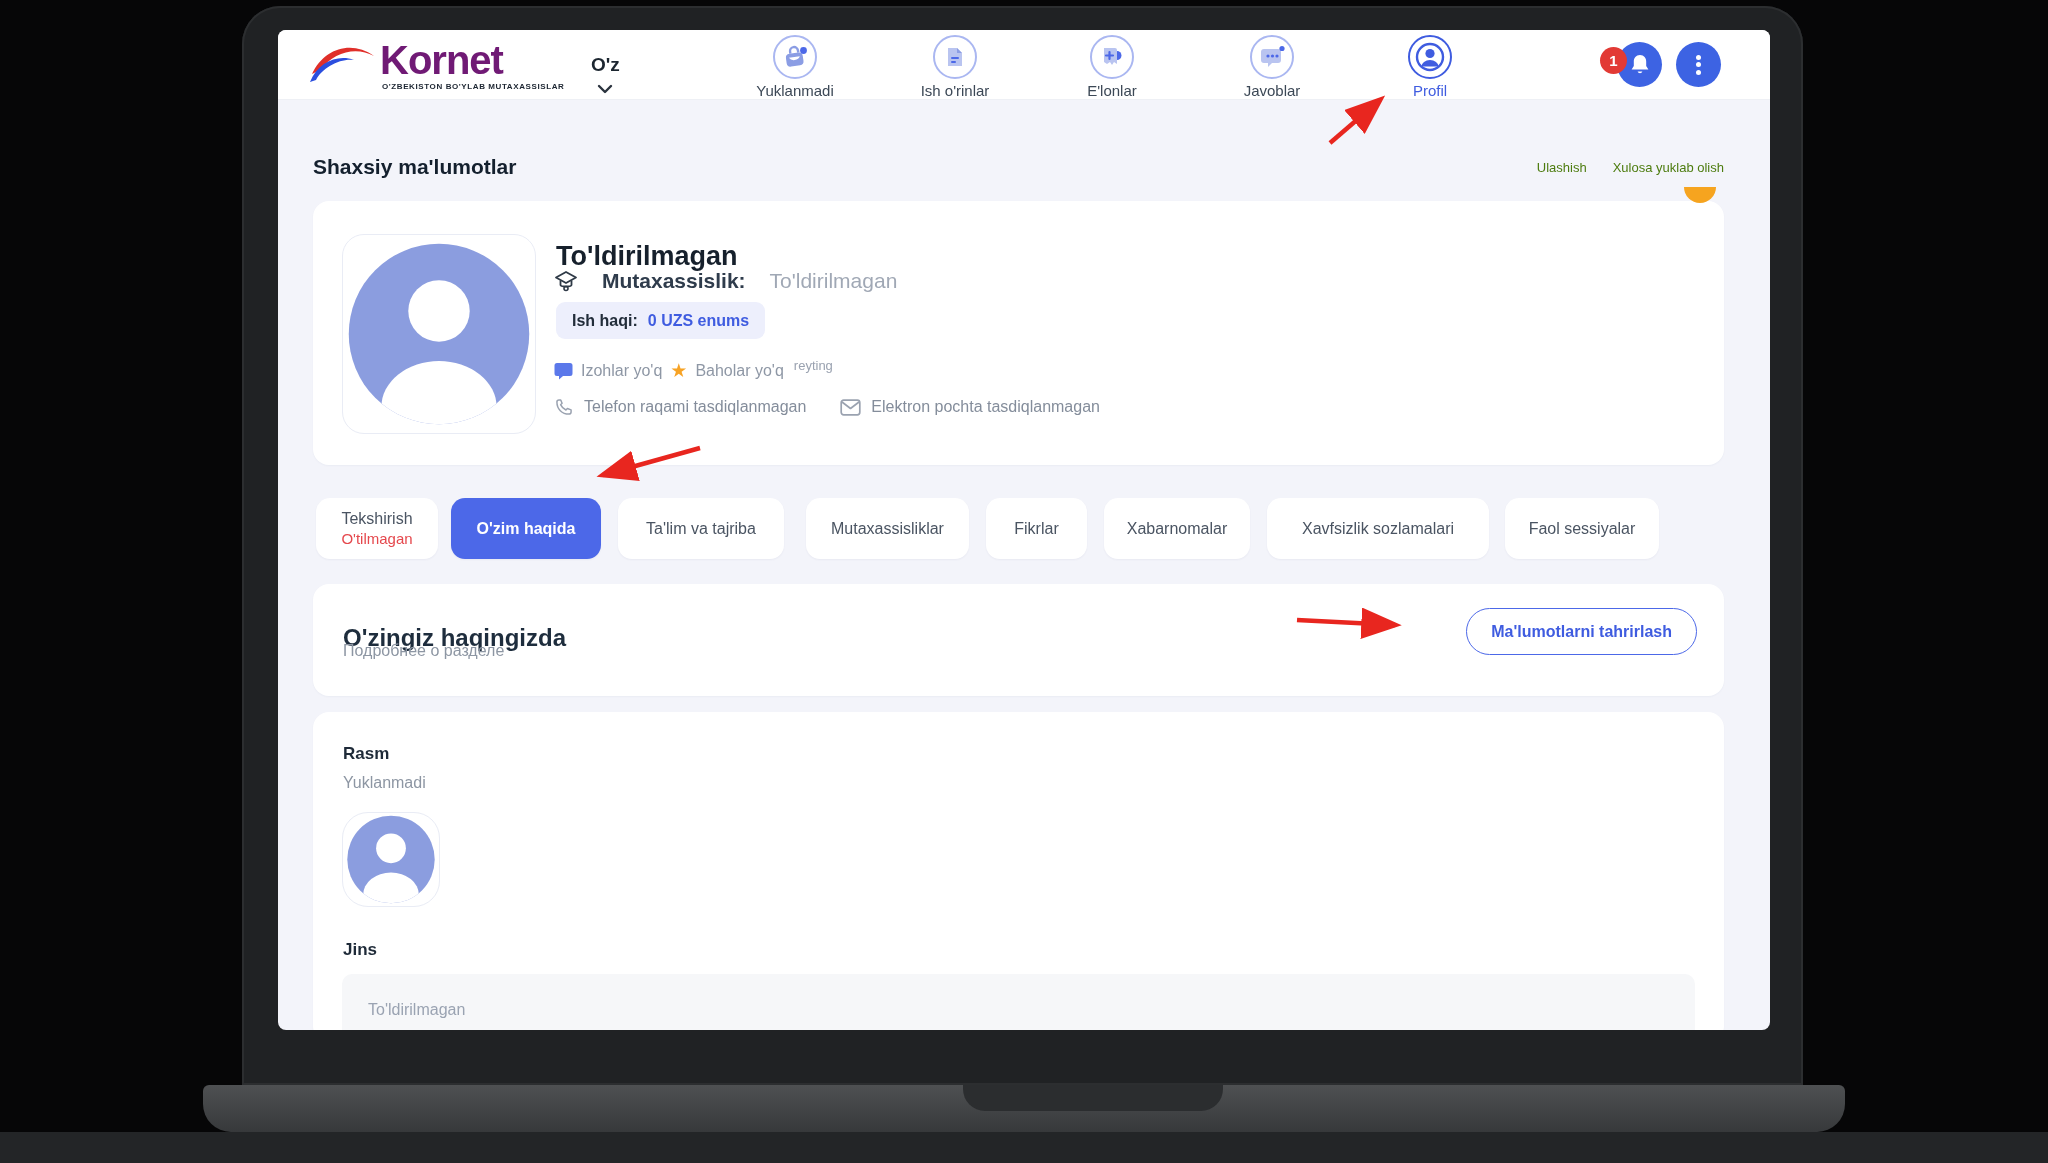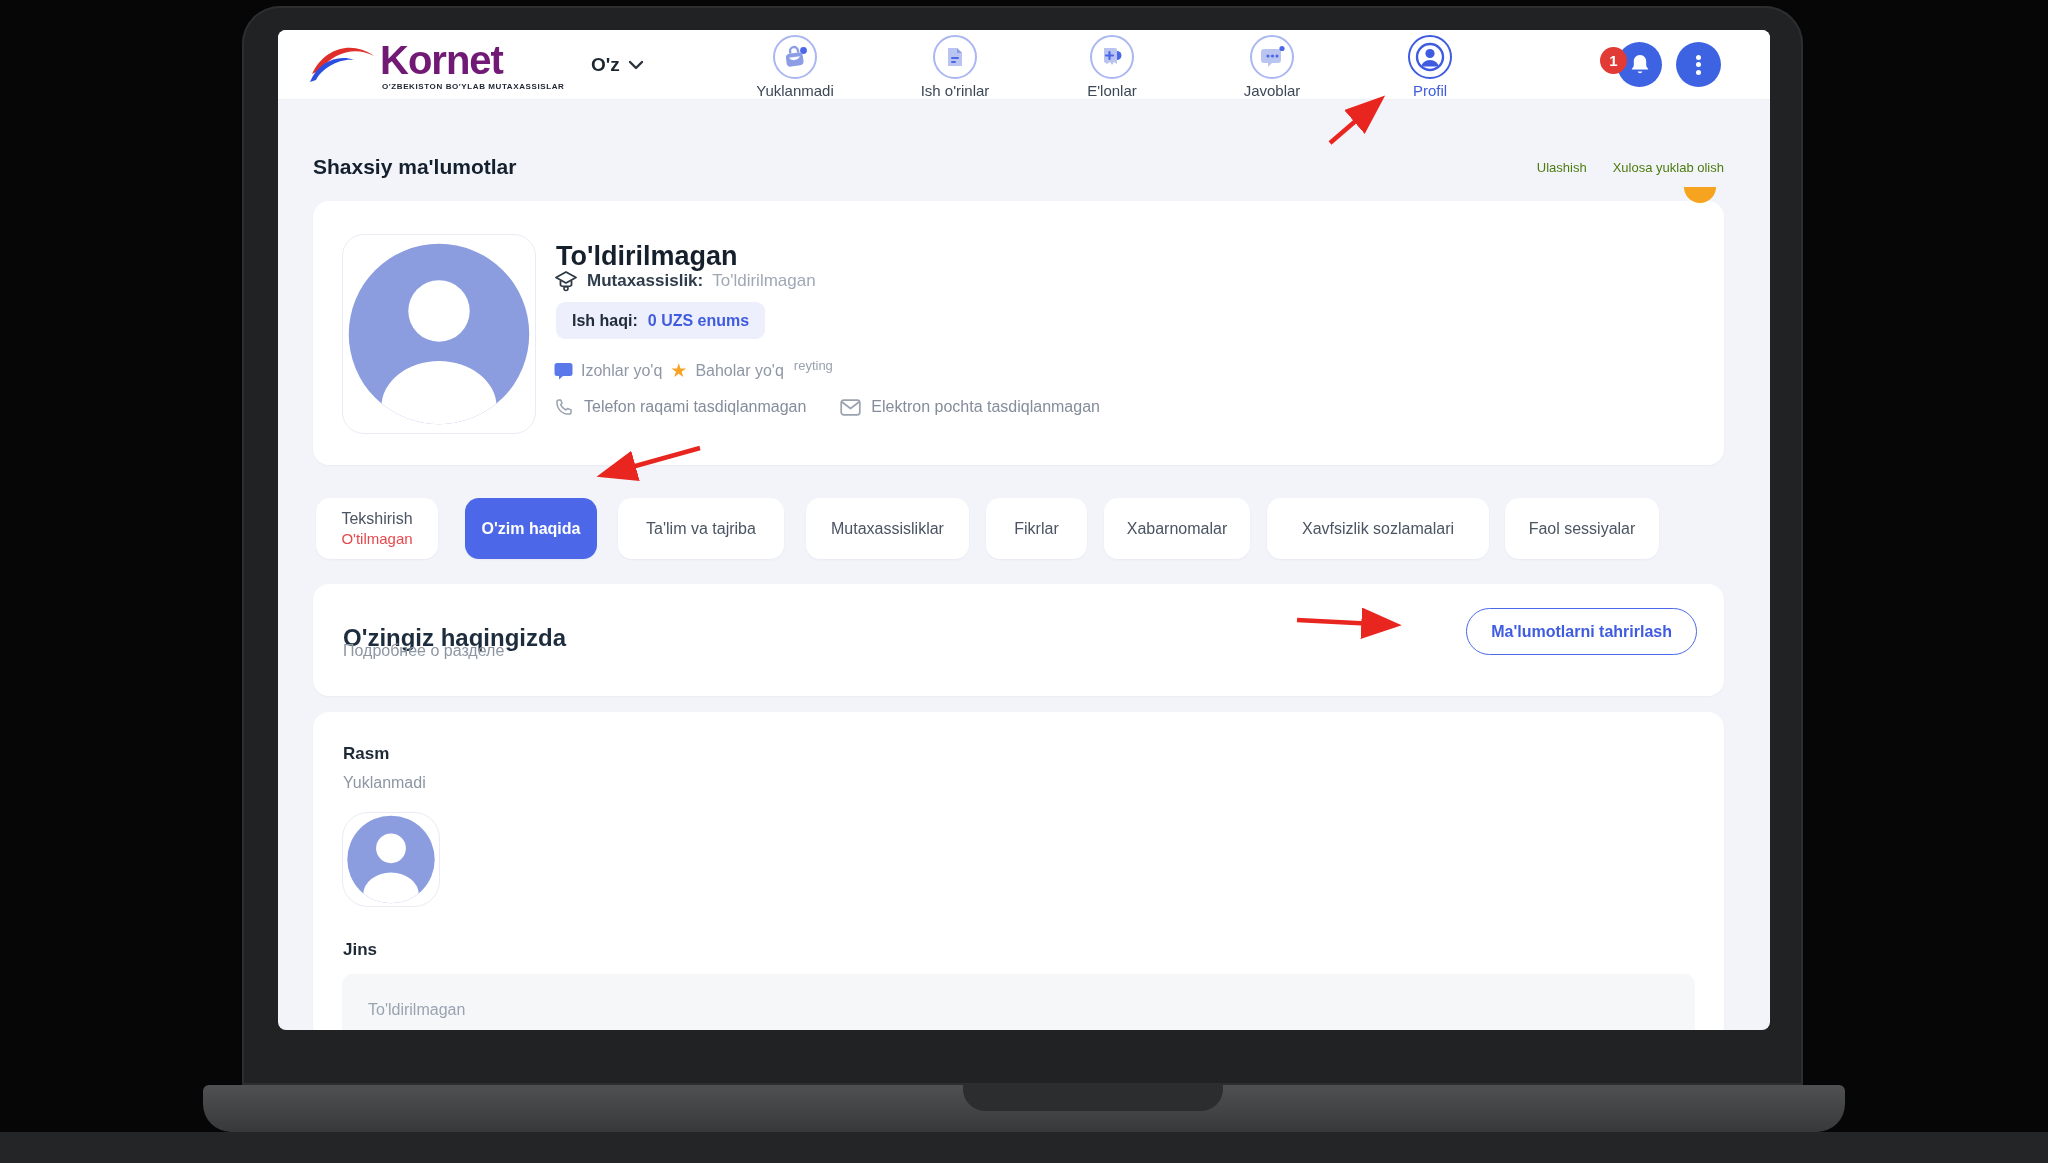--- a/index.html
+++ b/index.html
@@ -21,21 +21,21 @@
 
   
   .topbar{position:absolute;left:0;top:0;width:100%;height:70px;background:#ffffff;
     border-bottom:1px solid #eef0f5;z-index:2;}
   .logo-swoosh{position:absolute;left:30px;top:10px;}
   .logo-text{position:absolute;left:102px;top:8px;font-size:40px;font-weight:800;
     letter-spacing:-1px;color:#701a75;}
   .logo-tagline{position:absolute;left:104px;top:52px;font-size:8px;font-weight:600;
     letter-spacing:.6px;color:#1c2531;}
   .lang{position:absolute;left:313px;top:24px;font-size:19px;font-weight:700;color:#1c2630;
-    display:flex;align-items:center;gap:8px;cursor:pointer;}
+    display:flex;align-items:center;gap:8px;cursor:pointer;flex-direction:column;}
   .nav-item{position:absolute;top:5px;width:140px;text-align:center;cursor:pointer;}
   .nav-circle{width:44px;height:44px;border-radius:50%;border:2px solid #aab7f1;background:#fff;
     margin:0 auto;display:flex;align-items:center;justify-content:center;}
   .nav-item.active .nav-circle{border-color:#3f5ce0;}
   .nav-label{display:block;margin-top:3px;font-size:15px;color:#3c4856;}
   .nav-item.active .nav-label{color:#3f5ce0;}
   .round-btn{position:absolute;top:12px;width:45px;height:45px;border-radius:50%;
     background:#3d63e3;display:flex;align-items:center;justify-content:center;cursor:pointer;}
   .badge{position:absolute;left:1322px;top:17px;width:27px;height:27px;border-radius:50%;
     background:#e23a35;color:#fff;font-size:15px;font-weight:700;display:flex;
@@ -48,22 +48,22 @@
   .page-link{font-size:13px;color:#4d7c0f;font-weight:500;cursor:pointer;}
 
   .card{position:absolute;background:#fff;border-radius:16px;box-shadow:0 1px 2px rgba(30,40,90,.04);}
   .profile-card{left:35px;top:171px;width:1411px;height:264px;}
   .orange-dot{position:absolute;left:1406px;top:157px;width:32px;height:16px;
     background:#f6a41f;border-radius:0 0 16px 16px;z-index:1;}
 
   .avatar-big{position:absolute;left:29px;top:33px;width:194px;height:200px;border-radius:22px;
     border:1px solid #e9ecf5;background:#fff;overflow:hidden;}
   .profile-name{position:absolute;left:243px;top:22px;font-size:27px;font-weight:700;color:#16202c;}
-  .spec-row{position:absolute;left:241px;top:68px;display:flex;align-items:center;gap:9px;
-    font-size:17px;color:#2f3c4c;font-weight:600;}
+  .spec-row{position:absolute;left:241px;top:68px;display:flex;align-items:center;gap:24px;
+    font-size:21px;color:#2f3c4c;font-weight:600;}
   .spec-value{color:#a0a8b5;font-weight:400;}
   .salary-pill{position:absolute;left:243px;top:101px;height:37px;background:#edeffc;
     border-radius:9px;display:flex;align-items:center;gap:10px;padding:12px 16px;
     font-size:16px;font-weight:700;color:#222d3a;}
   .salary-value{color:#3f5ce0;}
   .rate-row{position:absolute;left:241px;top:160px;display:flex;align-items:center;gap:8px;
     font-size:16px;color:#8e97a5;}
   .rate-suffix{font-size:13px;color:#9aa2b0;position:relative;top:-5px;margin-left:2px;}
   .star{color:#f7a325;font-size:19px;line-height:1;}
   .verify-row{position:absolute;left:241px;top:196px;display:flex;align-items:center;gap:10px;
@@ -264,21 +264,21 @@
           <path d="M2 3 l8.5 6.5 L19 3" fill="none" stroke="#9aa2b0" stroke-width="1.7" stroke-linejoin="round"></path>
         </svg>
         <span>Elektron pochta tasdiqlanmagan</span>
       </div>
     </section>
 
     <div class="tab" style="left:38px;width:122px">
       <span>Tekshirish</span>
       <span class="tab-sub">O'tilmagan</span>
     </div>
-    <div class="tab active" style="left:187px;width:132px">
+    <div class="tab active" style="left:173px;width:150px">
       <span>O'zim haqida</span>
     </div>
     <div class="tab" style="left:528px;width:163px">
       <span>Mutaxassisliklar</span>
     </div>
     <div class="tab" style="left:340px;width:166px">
       <span>Ta'lim va tajriba</span>
     </div>
     <div class="tab" style="left:708px;width:101px">
       <span>Fikrlar</span>

